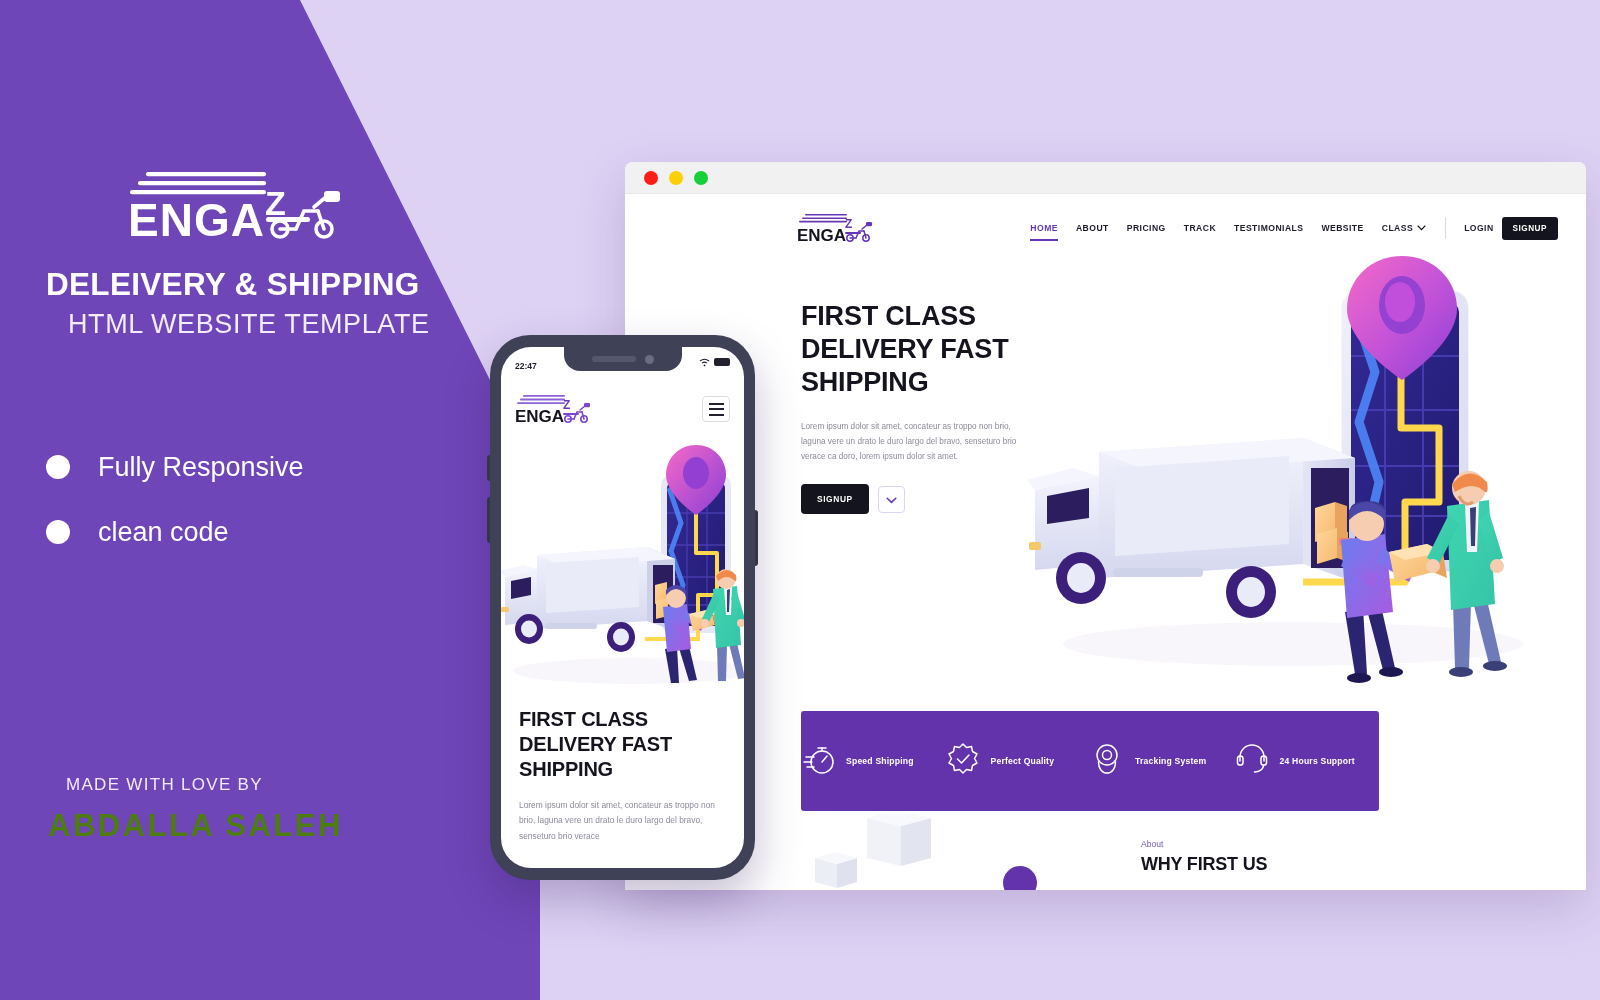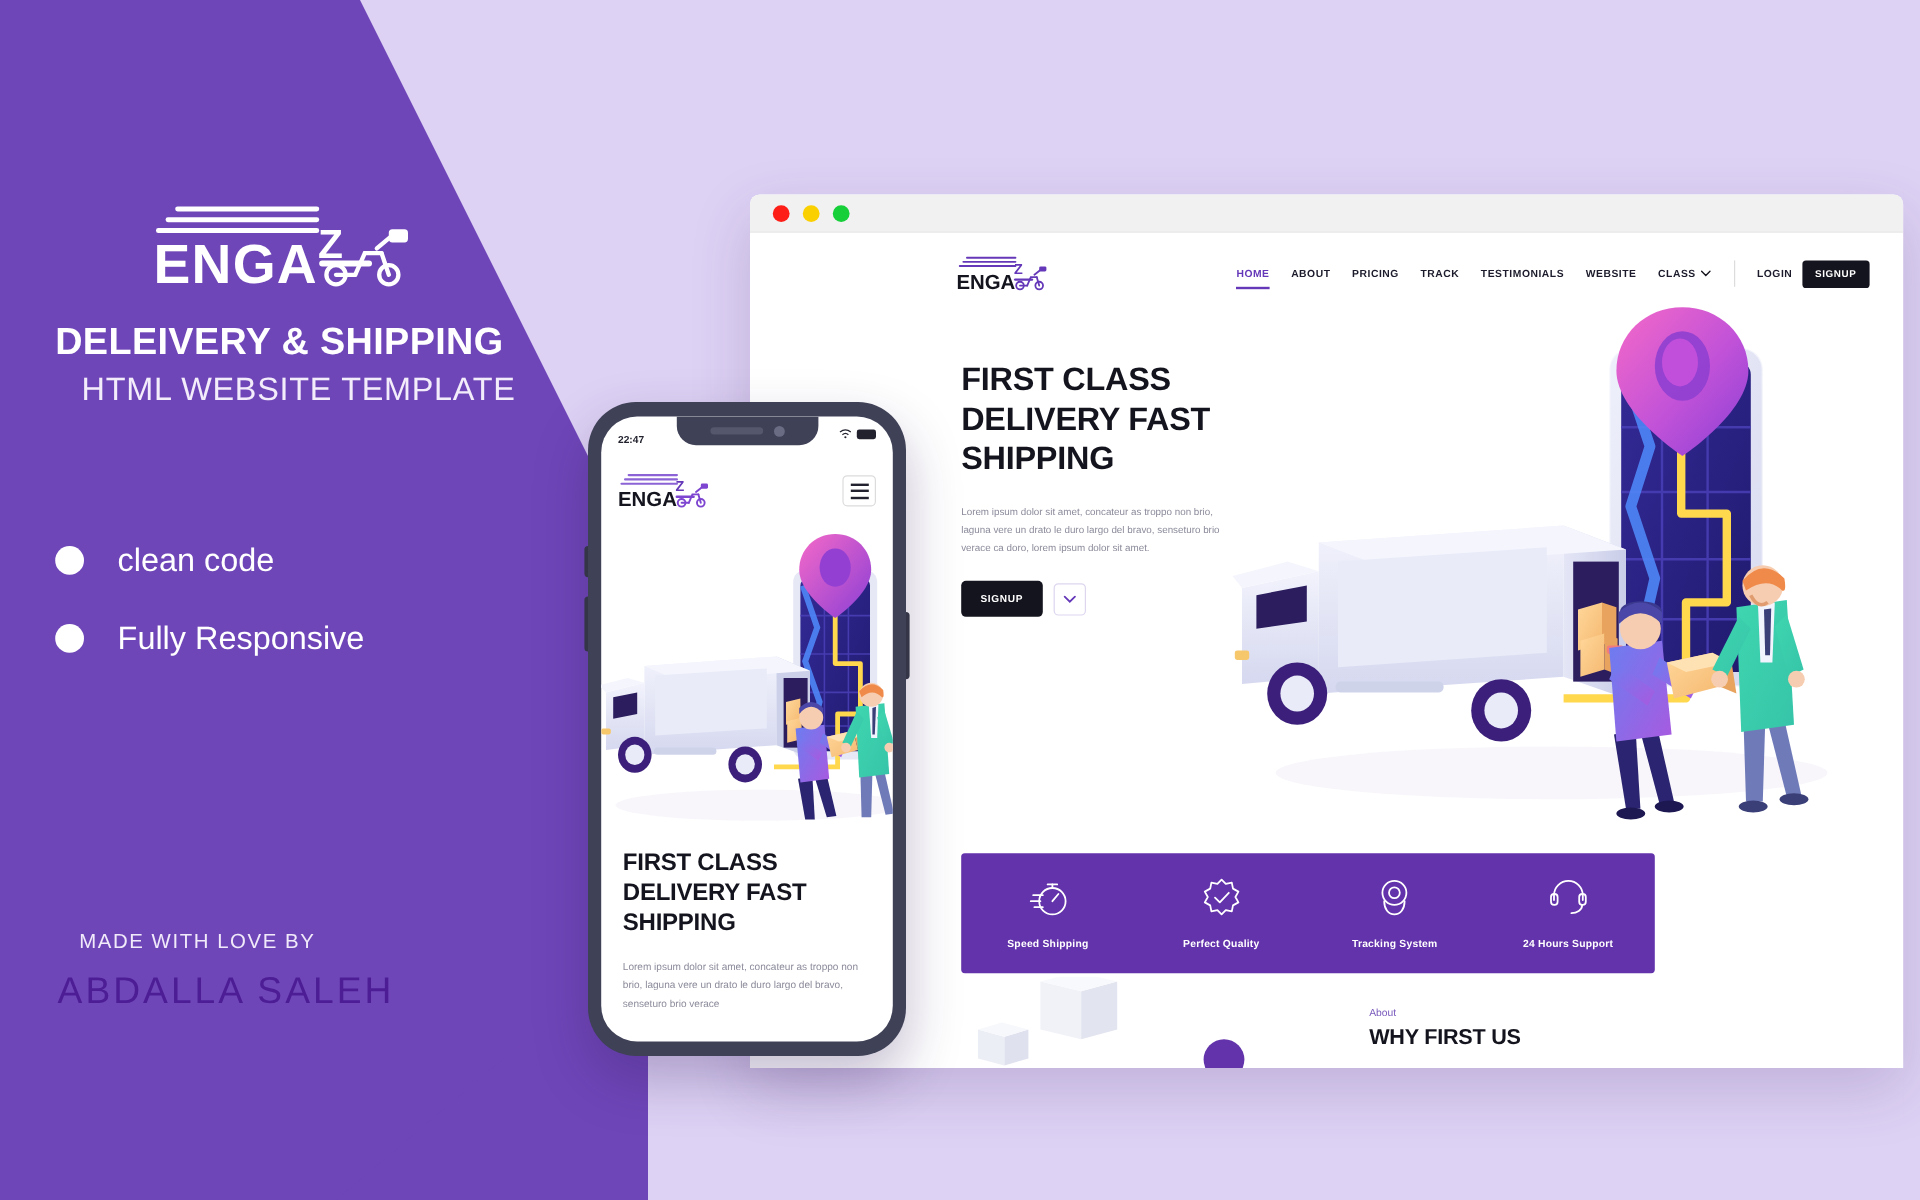--- a/index.html
+++ b/index.html
@@ -66,21 +66,21 @@
     margin-left:28px; font-size:27px; line-height:1.45; color:#ffffff;
     font-weight:400;
   }
 
   #credit-label {
     position:absolute; left:66px; top:775px;
     font-size:17px; letter-spacing:1.3px; color:#f1eafa;
   }
   #credit-name {
     position:absolute; left:48px; top:808px;
-    font-size:31px; font-weight:normal; letter-spacing:2.5px; color:#4c1d95;
+    font-size:31px; font-weight:bold; letter-spacing:2.5px; color:#4d7c0f;
   }
 
   
   #browser {
     position:absolute; left:625px; top:162px; width:961px; height:728px;
     background:#ffffff;
     box-shadow:0 18px 50px rgba(60,30,100,.18);
     overflow:hidden;
     border-radius:8px 8px 0 0;
   }
@@ -159,21 +159,21 @@
   }
   #hero-art svg { display:block; }
 
   
   #feature-strip {
     position:absolute; left:176px; top:517px; width:578px; height:100px;
     background:#6333ab; border-radius:3px;
     display:flex; align-items:center;
   }
   .fs-item {
-    flex:1; display:flex; flex-direction:column; align-items:center; gap:11px;
+    flex:1; display:flex; flex-direction:row; align-items:center; gap:11px;
     cursor:pointer;
   }
   .fs-label {
     font-size:8.6px; font-weight:bold; color:#ffffff; letter-spacing:0.2px;
   }
 
   
   #about-teaser { position:absolute; left:516px; top:645px; }
   #about-kicker { font-size:8.6px; color:#7a5bbd; }
   #about-title {
@@ -289,25 +289,25 @@
       <rect x="138" y="54" width="44" height="5" rx="2.5" fill="#ffffff"></rect>
     </svg>
   </div>
 
   <div id="title-main">DELEIVERY &amp; SHIPPING</div>
   <div id="title-sub">HTML WEBSITE TEMPLATE</div>
 
   <div id="feature-list">
     <div class="feat-row">
       <span class="feat-dot"></span>
-      <span class="feat-text">clean code</span>
+      <span class="feat-text">Fully Responsive</span>
     </div>
     <div class="feat-row">
       <span class="feat-dot"></span>
-      <span class="feat-text">Fully Responsive</span>
+      <span class="feat-text">clean code</span>
     </div>
   </div>
 
   <div id="credit-label">MADE WITH LOVE BY</div>
   <div id="credit-name">ABDALLA SALEH</div>
 </div>
 
 <div id="browser">
 
   <div id="browser-bar">

